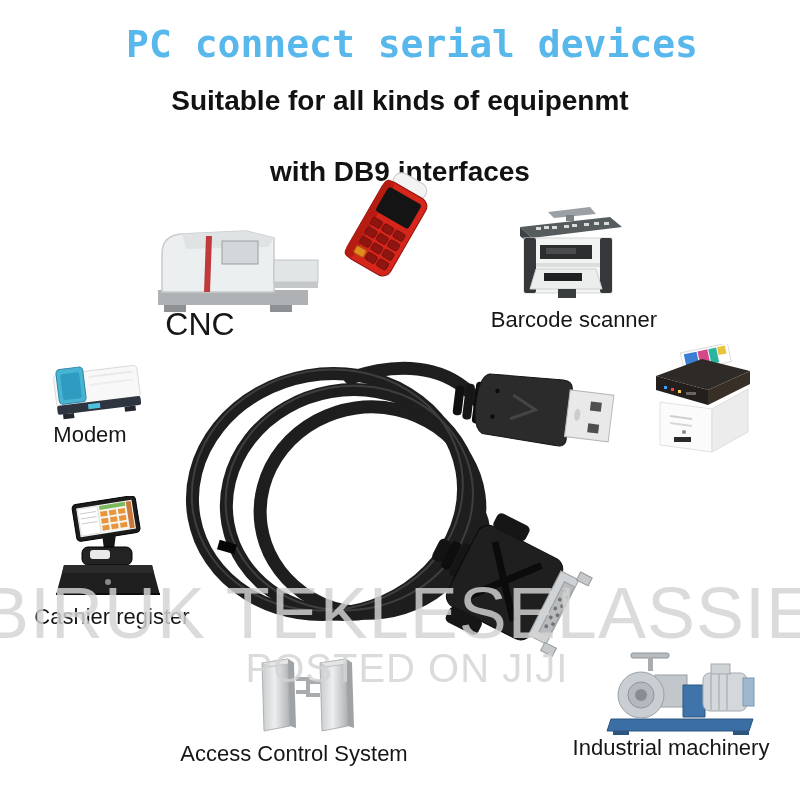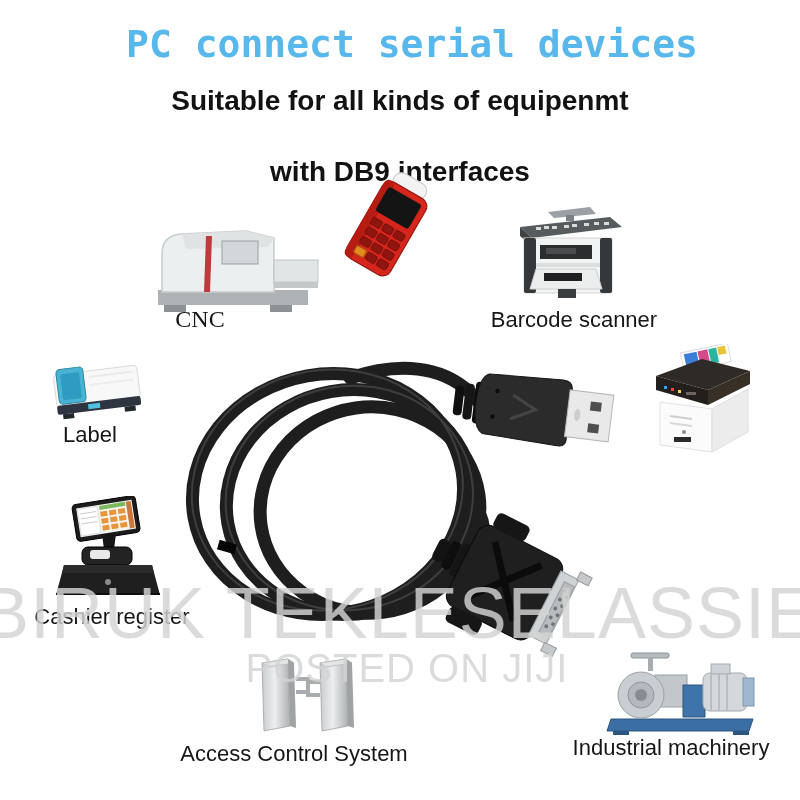--- a/index.html
+++ b/index.html
@@ -15,21 +15,21 @@
   .subtitle{
     position:absolute;left:400px;transform:translateX(-50%);
     font-weight:bold;font-size:28px;color:#121212;white-space:nowrap;
   }
   .subtitle.line1{top:76px;margin-top:9px;}
   .subtitle.line2{top:122px;margin-top:34px;}
   .device-label{
     position:absolute;transform:translateX(-50%);
     font-size:22px;color:#161616;white-space:nowrap;z-index:3;
   }
-  .device-label.big{font-size:24px;font-family:Liberation Serif, serif;}
+  .device-label.big{font-size:32px;}
   .device-image{position:absolute;z-index:2;}
   .cable-svg{position:absolute;left:180px;top:352px;z-index:2;}
   .watermark{
     position:absolute;left:50%;transform:translateX(-50%);
     color:#d4d4d4;opacity:0.82;white-space:nowrap;z-index:6;
     pointer-events:none;font-weight:400;
   }
   .watermark.line1{top:572px;font-size:72px;letter-spacing:1px;left:398px;}
   .watermark.line2{top:646px;font-size:40px;letter-spacing:1px;left:407px;}
 </style>
@@ -111,21 +111,21 @@
       <line x1="40" y1="18" x2="84" y2="18" stroke="#e9e9e9" stroke-width="2"></line>
       <line x1="40" y1="26" x2="84" y2="26" stroke="#ededed" stroke-width="2"></line>
       <rect x="8" y="7" width="27" height="35" rx="4" fill="#49b3d3" stroke="#2e86a3"></rect>
       <rect x="12" y="12" width="19" height="26" rx="2" fill="#2e9cc0"></rect>
       <rect x="5" y="43" width="84" height="9" rx="2" fill="#2f3540"></rect>
       <rect x="36" y="45" width="12" height="5" fill="#4fc0de"></rect>
       <rect x="10" y="52" width="11" height="5" fill="#23272e"></rect>
       <rect x="72" y="52" width="11" height="5" fill="#23272e"></rect>
     </g>
   </svg>
-  <div class="device-label" style="left:90px;top:422px">Label</div>
+  <div class="device-label" style="left:90px;top:422px">Modem</div>
 
   <svg class="device-image" style="left:650px;top:344px" width="102" height="114" viewBox="0 0 102 114">
     <g transform="rotate(-12 55 14)">
       <rect x="32" y="4" width="48" height="19" fill="#ffffff" stroke="#dddddd"></rect>
       <rect x="35" y="6" width="13" height="15" fill="#3a7fd5"></rect>
       <rect x="49" y="6" width="10" height="15" fill="#d5498a"></rect>
       <rect x="60" y="6" width="8" height="15" fill="#2ab5a0"></rect>
       <rect x="69" y="6" width="8" height="8" fill="#e8c43a"></rect>
     </g>
     <path d="M6,32 L52,15 L100,27 L58,46 Z" fill="#2e2a27"></path>

